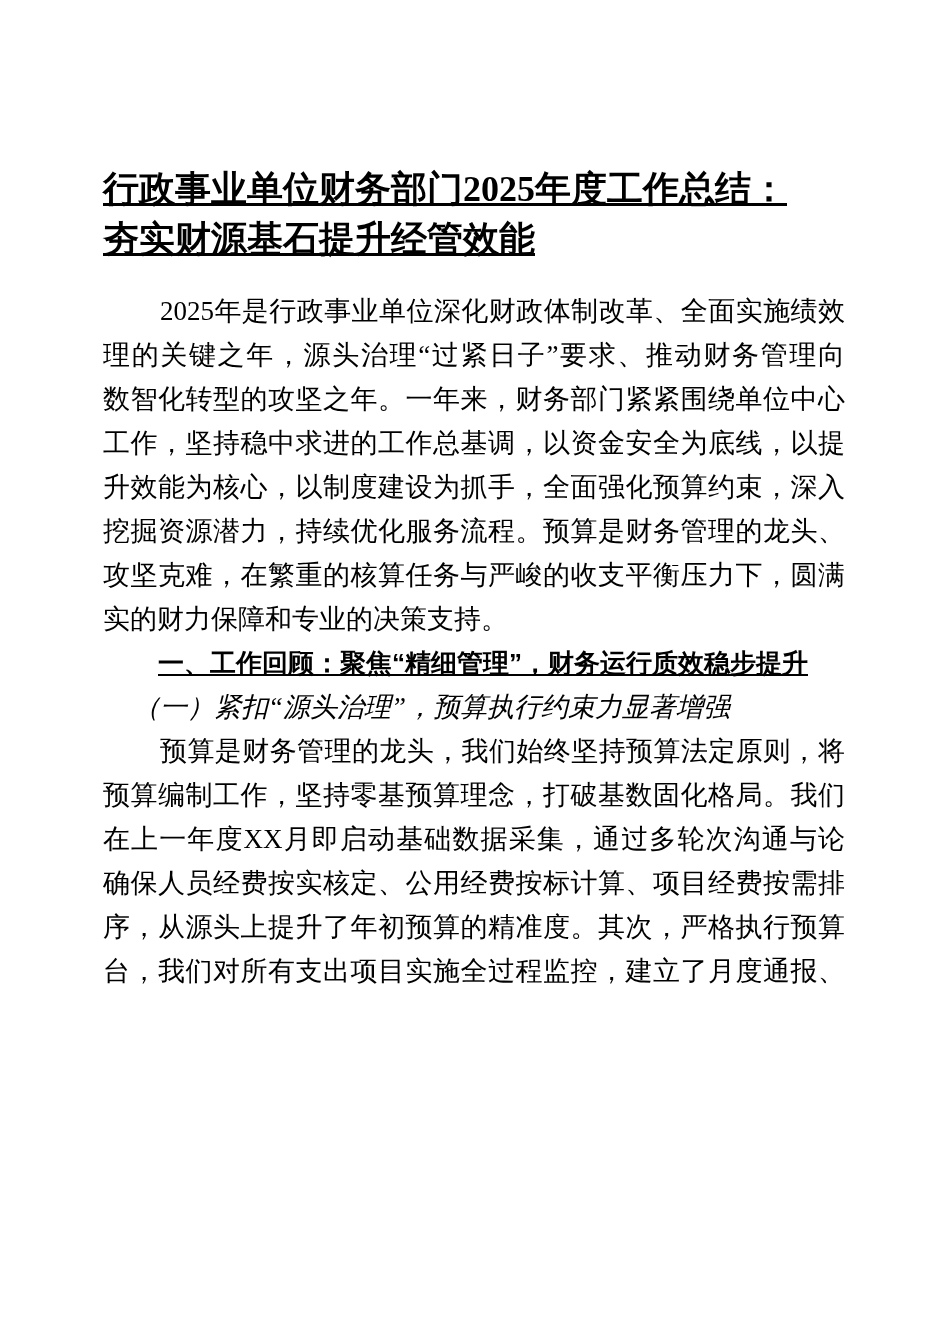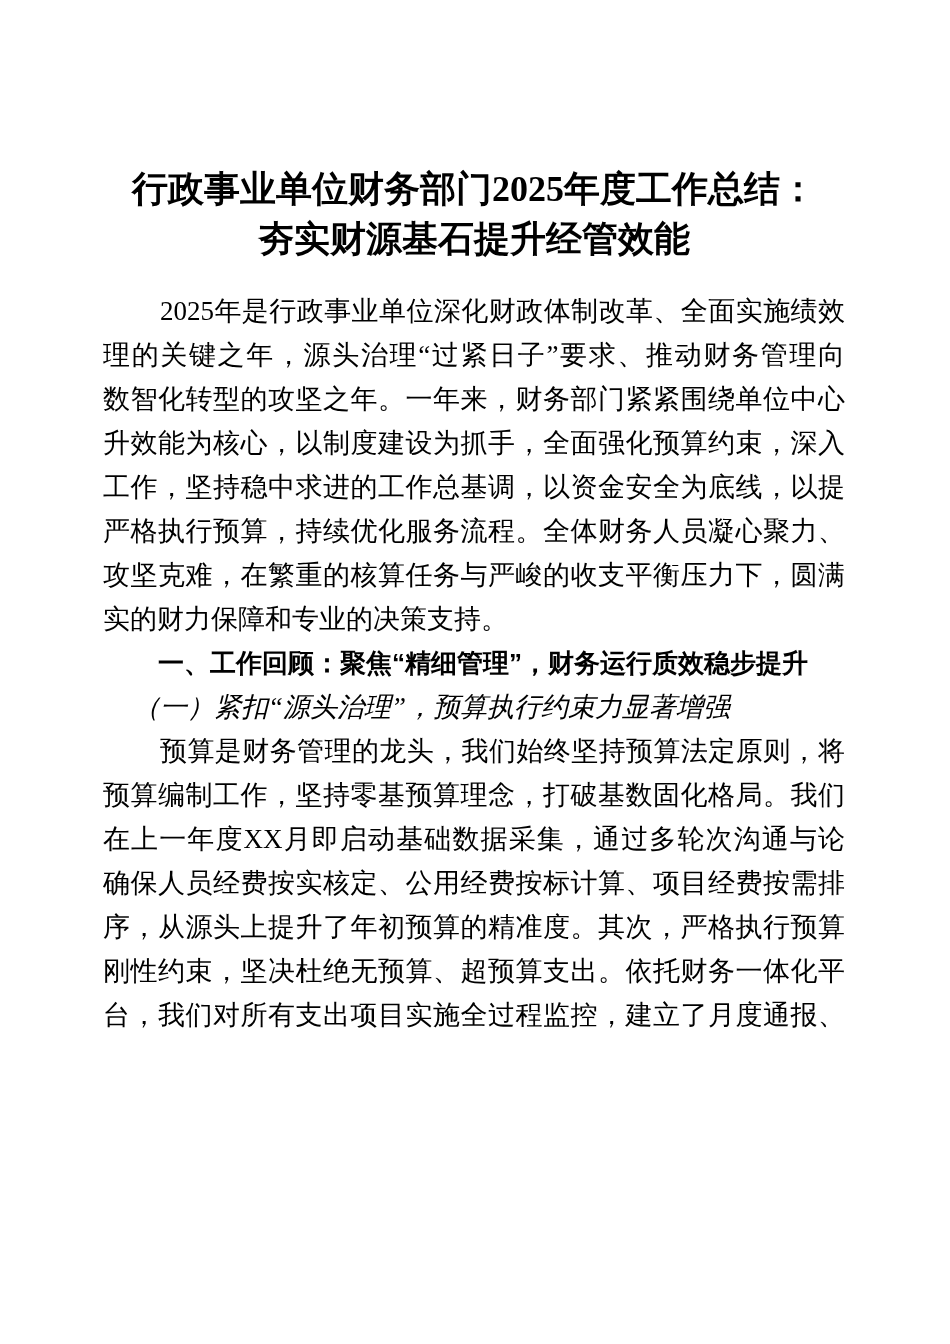--- a/index.html
+++ b/index.html
@@ -21,22 +21,23 @@
     padding: 164px 105px 0 103px;
   }
   .title {
     margin-bottom: 25px;
   }
   .title-line {
     font-family: "Liberation Serif", serif;
     font-weight: 700;
     font-size: 36px;
     line-height: 50px;
-    text-align: center;
+    text-align: left;
     white-space: nowrap;
+    text-decoration: underline;
   }
   .doc-body .line {
     font-family: "Liberation Serif", serif;
     font-size: 27px;
     line-height: 44px;
     height: 44px;
     overflow: hidden;
   }
   .doc-body .line.indent {
     text-indent: 57px;
@@ -48,20 +49,21 @@
   }
   .doc-body .heading {
     font-family: "Liberation Sans", sans-serif;
     font-weight: 700;
     font-size: 26px;
     line-height: 44px;
     height: 44px;
     text-indent: 55px;
     white-space: nowrap;
     overflow: hidden;
+    text-decoration: underline;
   }
   .doc-body .subheading {
     font-family: "Liberation Serif", serif;
     font-size: 27px;
     line-height: 44px;
     height: 44px;
     text-indent: 30px;
     white-space: nowrap;
     overflow: hidden;
     font-style: italic;
@@ -74,32 +76,31 @@
   <div class="content">
     <div class="title">
       <div class="title-line">行政事业单位财务部门2025年度工作总结：</div>
       <div class="title-line">夯实财源基石提升经管效能</div>
     </div>
     <div class="doc-body" id="doc-body">
         <div class="paragraph">
           <div class="line indent fill">2025年是行政事业单位深化财政体制改革、全面实施绩效管</div>
           <div class="line fill">理的关键之年，源头治理“过紧日子”要求、推动财务管理向</div>
           <div class="line fill">数智化转型的攻坚之年。一年来，财务部门紧紧围绕单位中心</div>
+          <div class="line fill">工作，坚持稳中求进的工作总基调，以资金安全为底线，以提</div>
           <div class="line fill">升效能为核心，以制度建设为抓手，全面强化预算约束，深入</div>
-          <div class="line fill">工作，坚持稳中求进的工作总基调，以资金安全为底线，以提</div>
-          <div class="line fill">严格执行预算，持续优化服务流程。全体财务人员凝心聚力、</div>
+          <div class="line fill">挖掘资源潜力，持续优化服务流程。预算是财务管理的龙头、</div>
           <div class="line fill">攻坚克难，在繁重的核算任务与严峻的收支平衡压力下，圆满</div>
           <div class="line">实的财力保障和专业的决策支持。</div>
         </div>
         <div class="heading">一、工作回顾：聚焦“精细管理”，财务运行质效稳步提升</div>
         <div class="subheading">（一）紧扣“源头治理”，预算执行约束力显著增强</div>
         <div class="paragraph">
           <div class="line indent fill">预算是财务管理的龙头，我们始终坚持预算法定原则，将</div>
           <div class="line fill">预算编制工作，坚持零基预算理念，打破基数固化格局。我们</div>
           <div class="line fill">在上一年度XX月即启动基础数据采集，通过多轮次沟通与论证，</div>
           <div class="line fill">确保人员经费按实核定、公用经费按标计算、项目经费按需排</div>
           <div class="line fill">序，从源头上提升了年初预算的精准度。其次，严格执行预算</div>
-          <div class="line fill">刚性约束，坚决杜绝无预算、超预算支出。依托财务一体化平</div>
           <div class="line fill">台，我们对所有支出项目实施全过程监控，建立了月度通报、</div>
         </div>
       </div>
   </div>
 </div>
 
 </body></html>

